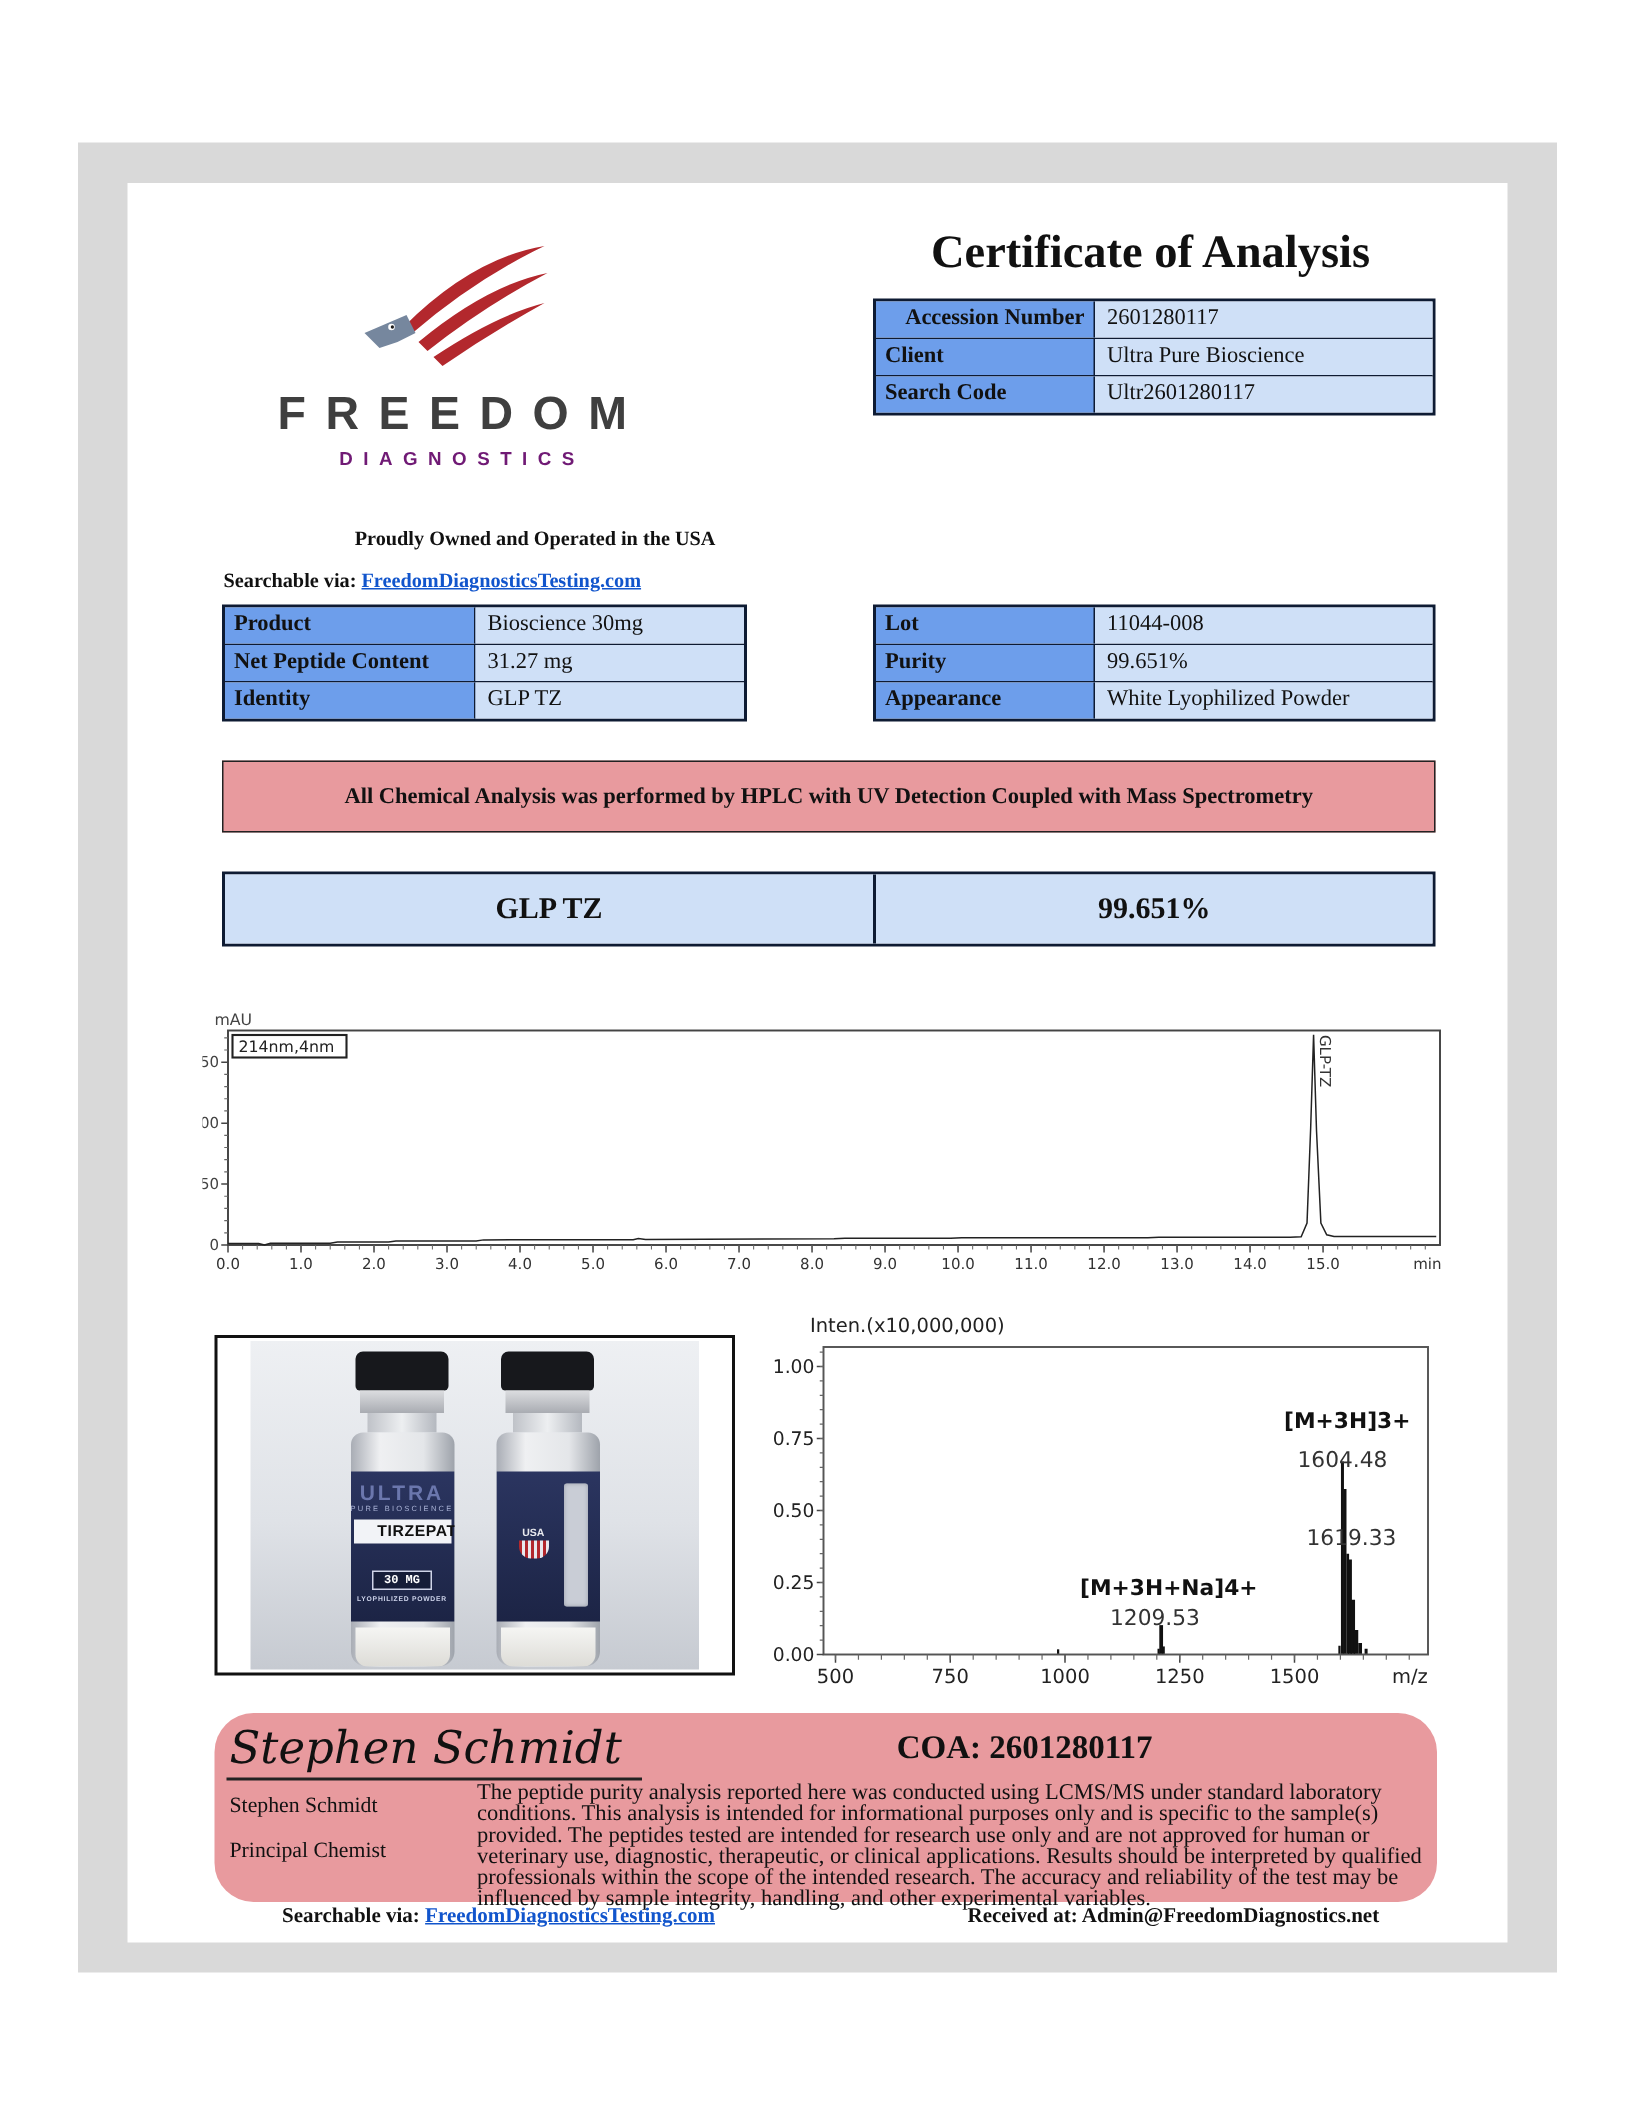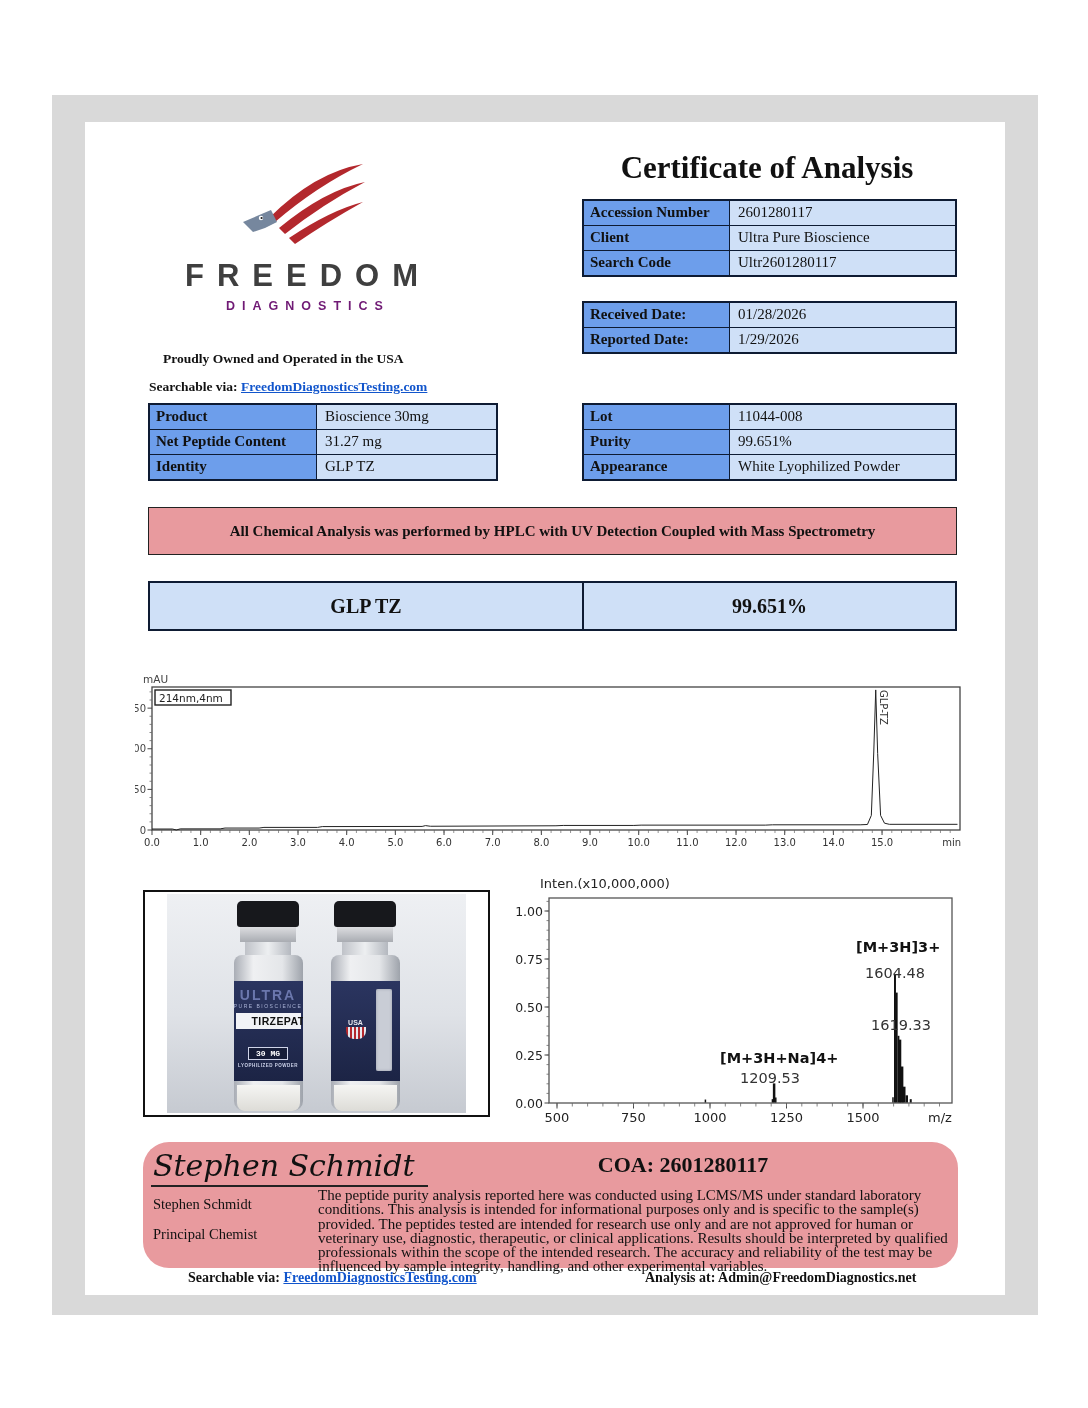--- a/index.html
+++ b/index.html
@@ -7,21 +7,21 @@
        font-family:"Liberation Serif", serif;color:#111;}
   .mat{position:absolute;left:52px;top:95px;width:986px;height:1220px;background:#d9d9d9;}
   .page{position:absolute;left:85px;top:122px;width:920px;height:1173px;background:#ffffff;}
   .abs{position:absolute;}
 
   
   .brand{font-family:"Liberation Sans",sans-serif;font-weight:bold;font-size:31px;
          letter-spacing:13px;color:#3f3f3f;text-align:center;}
   .brand-sub{font-family:"Liberation Sans",sans-serif;font-weight:bold;font-size:12.5px;
          letter-spacing:7px;color:#701a75;text-align:center;}
-  .tagline{font-weight:bold;font-size:13.5px;text-align:left;}
+  .tagline{font-weight:bold;font-size:13.5px;text-align:right;}
   .search-line{font-weight:bold;font-size:13.5px;}
   a.doclink{color:#1155cc;font-weight:bold;text-decoration:underline;}
 
   .doc-title{font-weight:bold;font-size:31px;text-align:center;white-space:nowrap;}
 
   
   .kvtable{border:2px solid #0e1b33;}
   .kvrow{display:flex;border-top:1px solid #0e1b33;}
   .kvrow:first-child{border-top:none;}
   .kvlabel{background:#6d9eeb;font-weight:bold;font-size:15px;padding:2px 6px 3px 6px;
@@ -100,43 +100,33 @@
   <div class="abs tagline" style="left:78px;top:229px;width:314px;">Proudly Owned and Operated in the USA</div>
   <div class="abs search-line" style="left:64px;top:257px;">
     <span>Searchable via:</span>
     <a href="#" class="doclink">FreedomDiagnosticsTesting.com</a>
   </div>
 
   <div class="abs doc-title" style="left:492px;top:28px;width:380px;">Certificate of Analysis</div>
 
   <div class="abs kvtable" style="left:497px;top:77px;width:371px;">
     <div class="kvrow">
-      <div class="kvlabel" style="width:133px;">Accession Number</div>
+      <div class="kvlabel" style="width:133px;text-align:right;">Accession Number</div>
       <div class="kvvalue">2601280117</div>
     </div>
     <div class="kvrow">
       <div class="kvlabel" style="width:133px;">Client</div>
       <div class="kvvalue">Ultra Pure Bioscience</div>
     </div>
     <div class="kvrow">
       <div class="kvlabel" style="width:133px;">Search Code</div>
       <div class="kvvalue">Ultr2601280117</div>
     </div>
   </div>
 
-  <div class="abs kvtable" style="left:497px;top:179px;width:371px;">
-    <div class="kvrow">
-      <div class="kvlabel" style="width:133px;">Received Date:</div>
-      <div class="kvvalue">01/28/2026</div>
-    </div>
-    <div class="kvrow">
-      <div class="kvlabel" style="width:133px;">Reported Date:</div>
-      <div class="kvvalue">1/29/2026</div>
-    </div>
-  </div>
 
   <div class="abs kvtable" style="left:63px;top:281px;width:346px;">
     <div class="kvrow">
       <div class="kvlabel" style="width:154px;">Product</div>
       <div class="kvvalue">Bioscience 30mg</div>
     </div>
     <div class="kvrow">
       <div class="kvlabel" style="width:154px;">Net Peptide Content</div>
       <div class="kvvalue">31.27 mg</div>
     </div>
@@ -447,15 +437,15 @@
     <div class="abs coa" style="left:380px;top:10px;width:320px;">COA: 2601280117</div>
     <div class="abs sig-name" style="left:10px;top:54px;">Stephen Schmidt</div>
     <div class="abs sig-role" style="left:10px;top:84px;">Principal Chemist</div>
     <div class="abs disclaimer" style="left:175px;top:46px;width:632px;">The peptide purity analysis reported here was conducted using LCMS/MS under standard laboratory conditions. This analysis is intended for informational purposes only and is specific to the sample(s) provided. The peptides tested are intended for research use only and are not approved for human or veterinary use, diagnostic, therapeutic, or clinical applications. Results should be interpreted by qualified professionals within the scope of the intended research. The accuracy and reliability of the test may be influenced by sample integrity, handling, and other experimental variables.</div>
   </div>
 
   <div class="abs footer-text" style="left:103px;top:1148px;">
     <span>Searchable via:</span>
     <a href="#" class="doclink">FreedomDiagnosticsTesting.com</a>
   </div>
-  <div class="abs footer-text" style="left:560px;top:1148px;">Analysis at: Admin@FreedomDiagnostics.net</div>
+  <div class="abs footer-text" style="left:560px;top:1148px;">Received at: Admin@FreedomDiagnostics.net</div>
 
 </div>
 
 </body></html>

